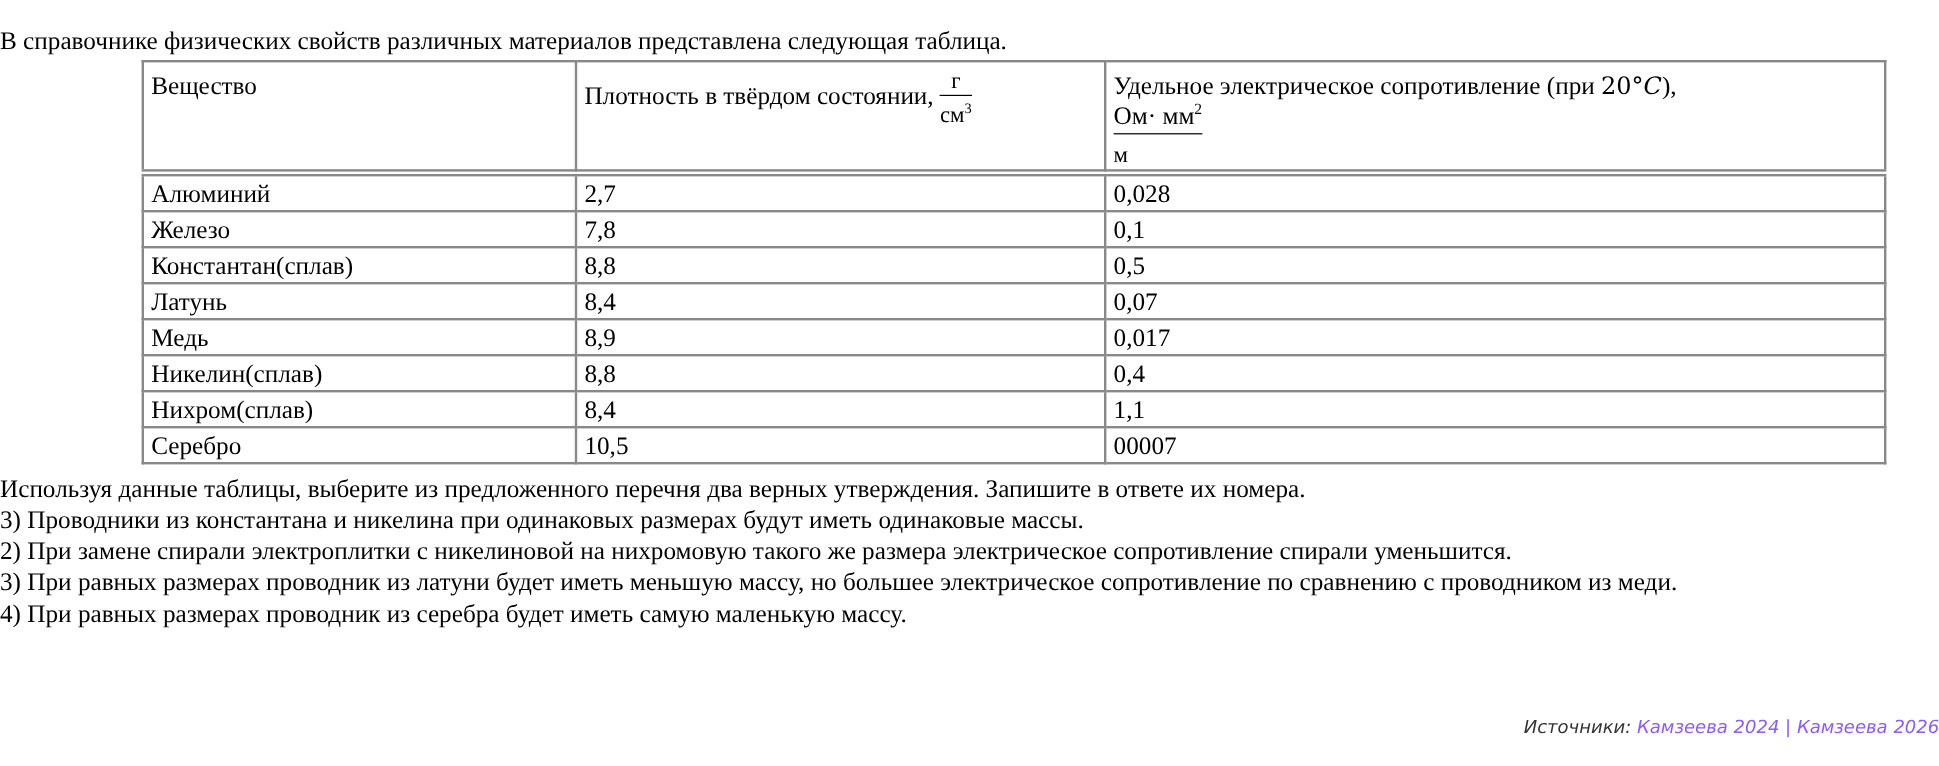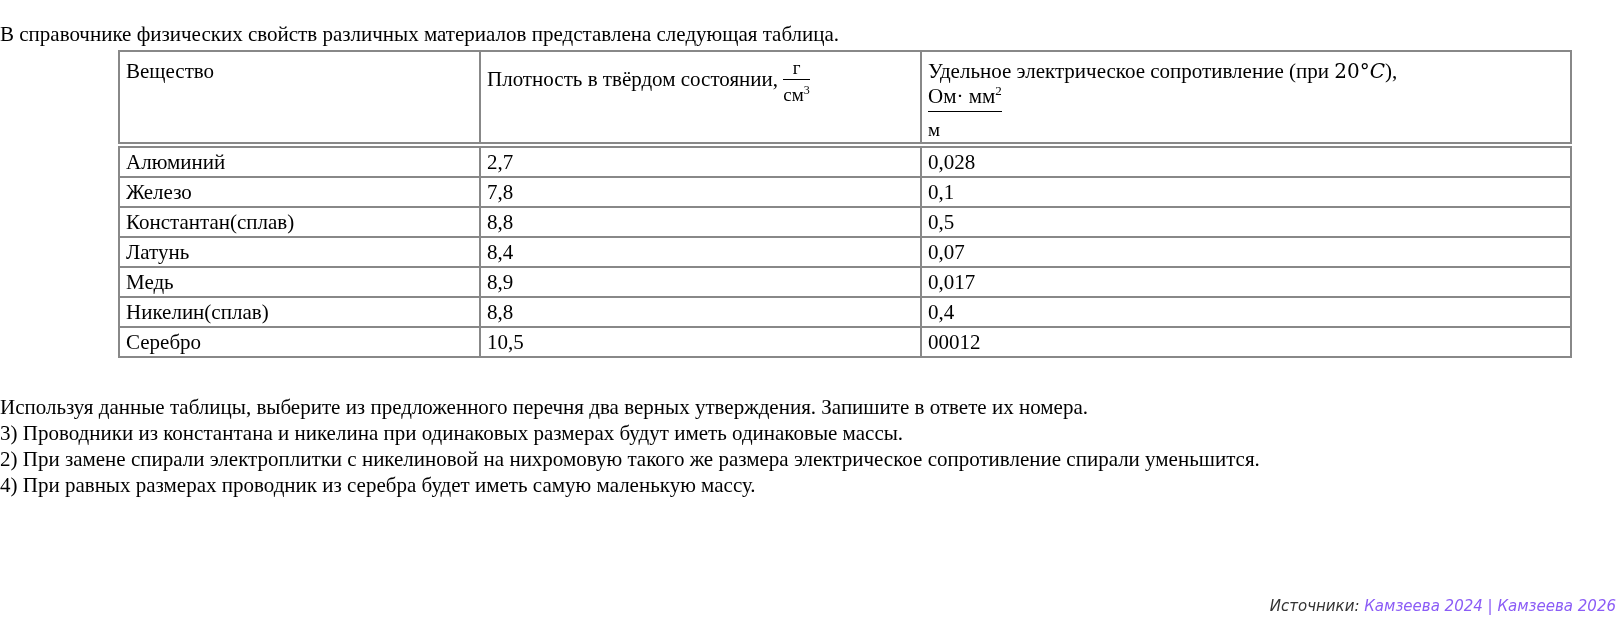--- a/index.html
+++ b/index.html
@@ -90,31 +90,37 @@
       <td>Медь</td>
       <td>8,9</td>
       <td>0,017</td>
     </tr>
     <tr>
       <td>Никелин(сплав)</td>
       <td>8,8</td>
       <td>0,4</td>
     </tr>
     <tr>
+      <td>Нихром(сплав)</td>
+      <td>8,4</td>
+      <td>1,1</td>
+    </tr>
+    <tr>
       <td>Серебро</td>
       <td>10,5</td>
-      <td>00012</td>
+      <td>00007</td>
     </tr>
   </tbody>
 </table>
 
 <div class="questions">
   <p>Используя данные таблицы, выберите из предложенного перечня два верных утверждения. Запишите в ответе их номера.</p>
   <p>3) Проводники из константана и никелина при одинаковых размерах будут иметь одинаковые массы.</p>
   <p>2) При замене спирали электроплитки с никелиновой на нихромовую такого же размера электрическое сопротивление спирали уменьшится.</p>
+  <p>3) При равных размерах проводник из латуни будет иметь меньшую массу, но большее электрическое сопротивление по сравнению с проводником из меди.</p>
   <p>4) При равных размерах проводник из серебра будет иметь самую маленькую массу.</p>
 </div>
 
 <div class="source">
   <span>Источники:</span>
   <span class="links">
     <span>Камзеева 2024</span>
     <span>|</span>
     <span>Камзеева 2026</span>
   </span>

